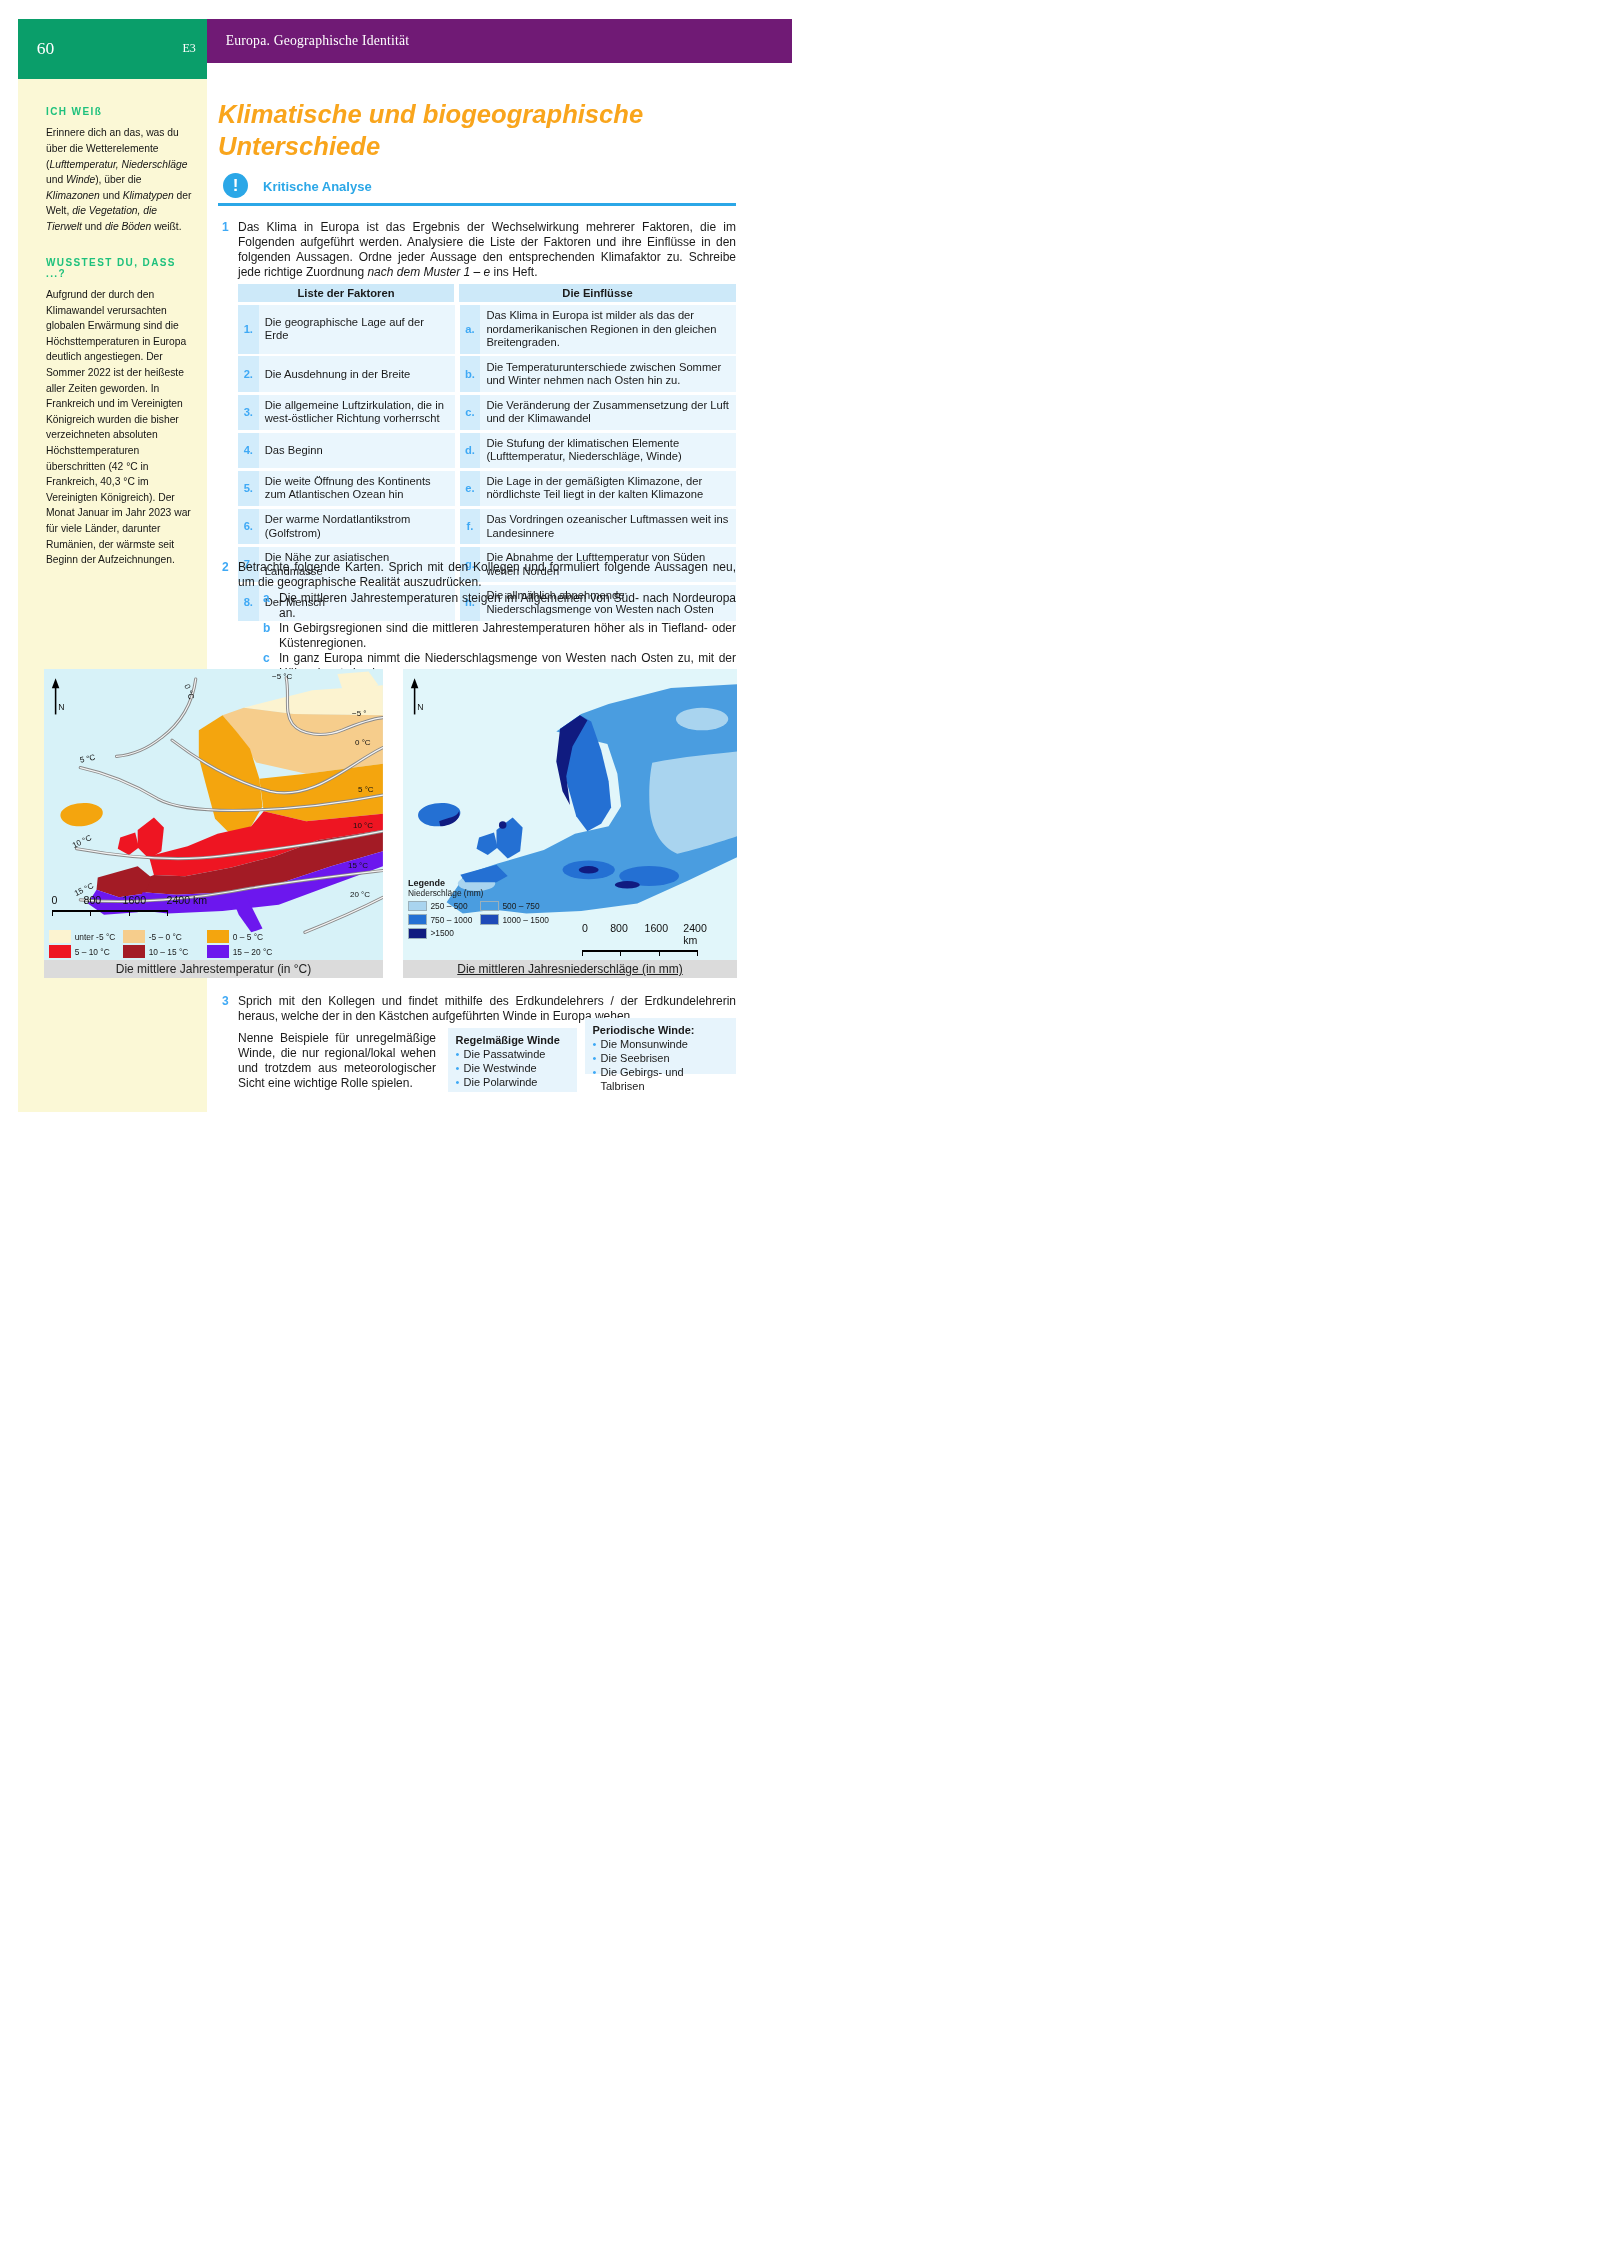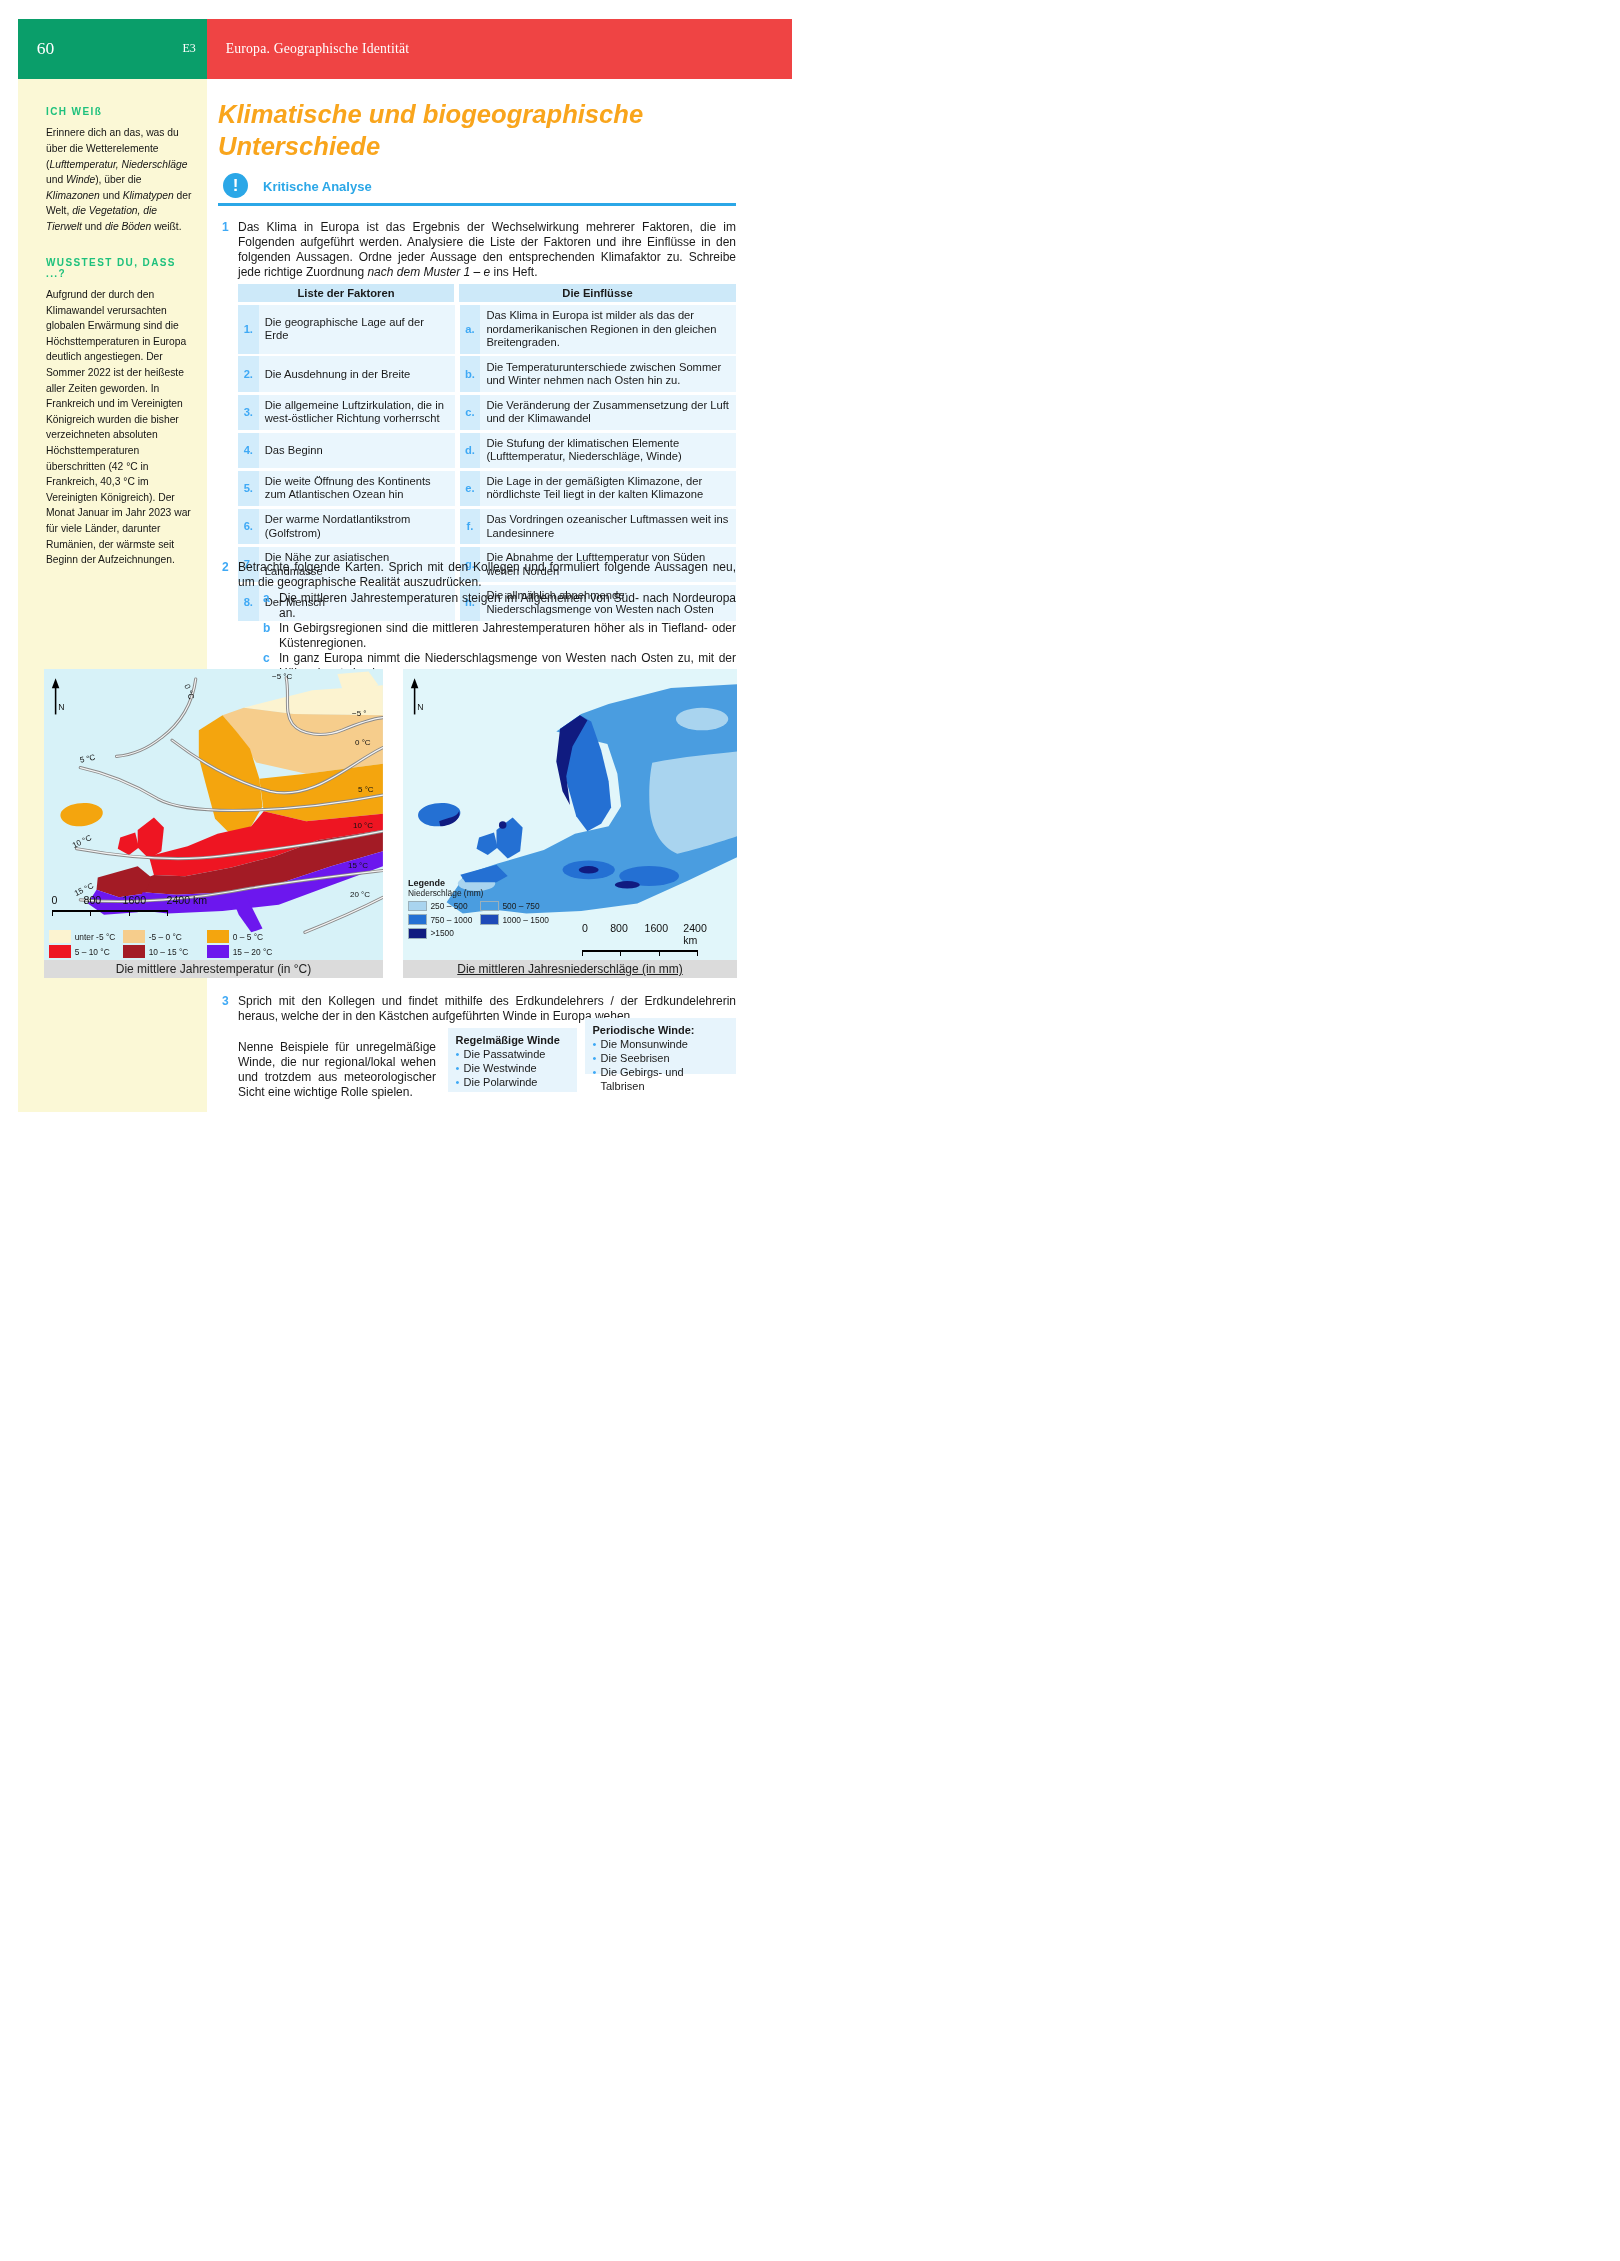--- a/index.html
+++ b/index.html
@@ -5,21 +5,21 @@
   html,body{margin:0;padding:0;background:#fff;}
   body{font-family:"Liberation Sans", sans-serif; color:#1a1a1a;}
   .page{position:relative;width:810px;height:1131px;background:#fff;overflow:hidden;}
 
   
   .hdr-left{position:absolute;left:18px;top:18.7px;width:189px;height:60px;background:#0a9e6a;
     color:#fff;display:flex;align-items:center;justify-content:space-between;
     font-family:"Liberation Serif", serif;box-sizing:border-box;padding:0 11.2px 0 18.7px;}
   .hdr-left .pgnum{font-size:17.5px;}
   .hdr-left .code{font-size:12px;}
-  .hdr-right{position:absolute;left:207px;top:18.7px;width:585px;height:60px;background:#ef4444;
+  .hdr-right{position:absolute;left:207px;top:18.7px;width:585px;height:44px;background:#701a75;
     color:#fff;display:flex;align-items:center;box-sizing:border-box;padding-left:18.7px;
     font-family:"Liberation Serif", serif;font-size:13.7px;letter-spacing:0.2px;}
 
   
   .sidebar{position:absolute;left:18px;top:79px;width:189px;height:1033px;background:#fbf8d6;
     box-sizing:border-box;padding:27.4px 13.7px 0 28px;}
   .side-h{color:#1ec17d;font-weight:bold;font-size:10px;letter-spacing:1.4px;}
   .side-p{font-size:10.3px;line-height:15.6px;margin-top:8px;color:#141414;}
   .side-h2{margin-top:22.5px;}
 
@@ -93,21 +93,21 @@
   .lg2{position:absolute;left:5px;bottom:22.5px;font-size:8.4px;}
   .lg2 .lgt{font-weight:bold;font-size:9px;}
   .lg2 .lgs{margin-bottom:2.5px;}
   .lg2 .grid{display:grid;grid-template-columns:72px 81px;grid-row-gap:3.1px;}
   .lg2 .sw{width:18.7px;height:10.6px;flex:none;margin-right:3.7px;border:0.6px solid #9ab0bb;box-sizing:border-box;}
 
   
   .t3wrap{position:absolute;left:222px;top:994px;width:514px;font-size:12px;line-height:15px;}
   .t3wrap .tnum{position:absolute;left:0;top:0;color:#3fa9f5;font-weight:bold;}
   .t3main{margin-left:16px;text-align:justify;}
-  .t3sub{margin-left:16px;width:198px;margin-top:16px;text-align:justify;}
+  .t3sub{margin-left:16px;width:198px;margin-top:7px;text-align:justify;}
   .windbox{position:absolute;background:#e7f4fc;box-sizing:border-box;padding:5.6px 7.5px;
     font-size:11px;line-height:13.7px;}
   .wb1{left:448px;top:1028px;width:129px;height:64px;}
   .wb2{left:585px;top:1018px;width:151px;height:56px;}
   .windbox .wt{font-weight:bold;margin-bottom:1.2px;}
   .witem{display:flex;}
   .witem .b{color:#3fa9f5;width:8px;flex:none;}
 </style>
 </head>
 <body>

